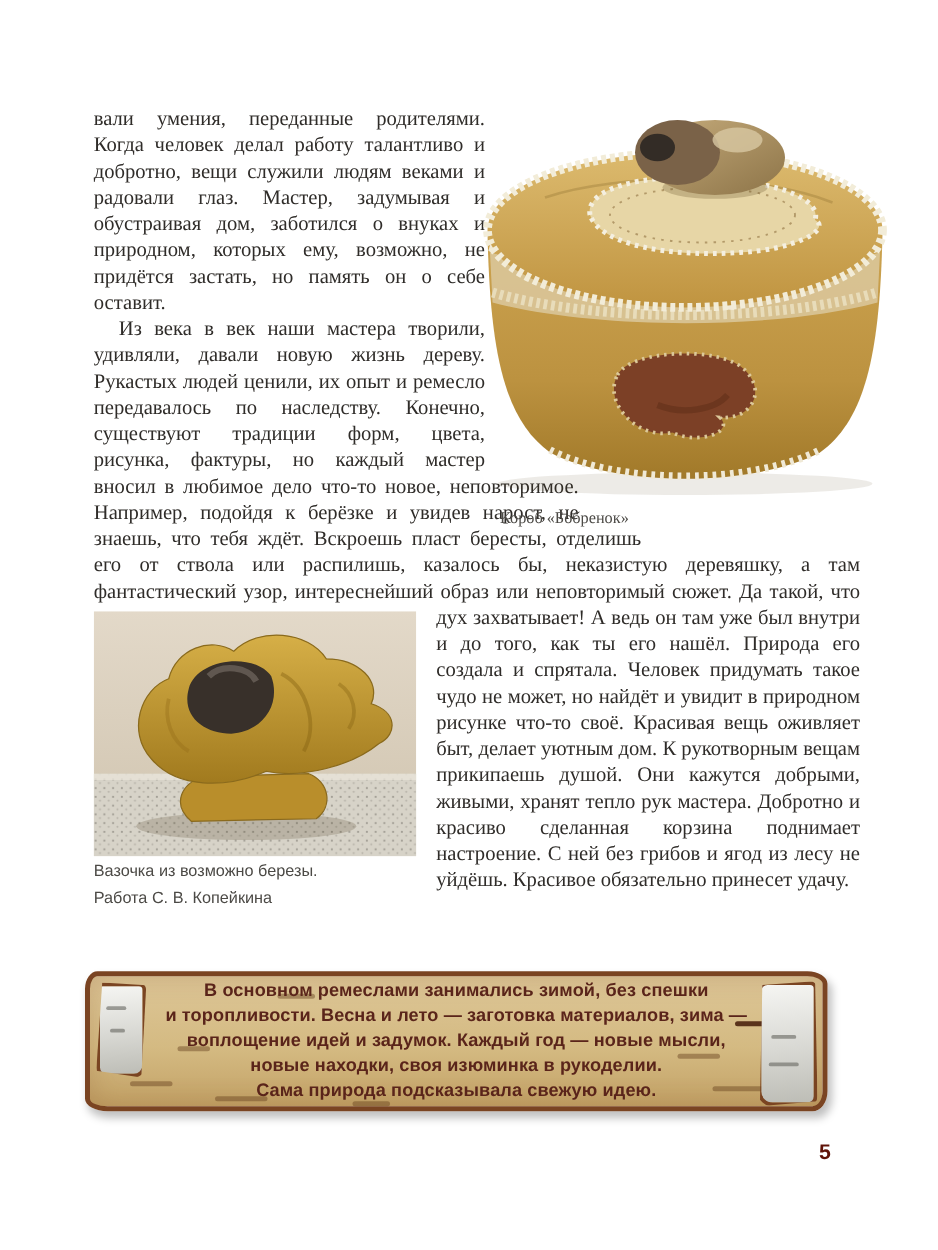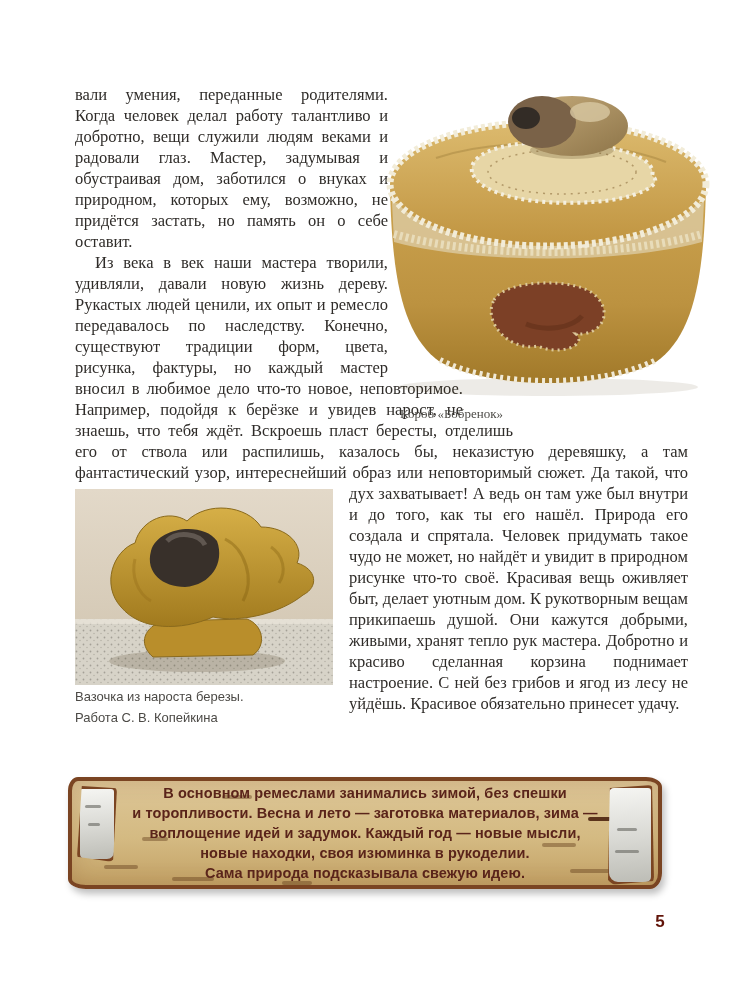--- a/index.html
+++ b/index.html
@@ -140,21 +140,21 @@
           <rect y="130" width="258" height="5" fill="#e8e4d8" opacity="0.8"></rect>
           <ellipse cx="122" cy="172" rx="88" ry="11" fill="rgba(70,55,25,0.20)"></ellipse>
           <path d="M88,132 L172,130 C188,136 192,156 178,166 L78,168 C62,154 70,138 88,132 Z" fill="#b98e2b" stroke="#8a6a1e" stroke-width="1"></path>
           <path d="M46,118 C26,96 38,62 60,54 C66,30 94,20 112,32 C132,12 172,16 186,38 C212,38 230,56 222,74 C242,80 244,98 228,106 C206,124 166,134 138,128 C106,142 66,142 46,118 Z" fill="url(#goldG)" stroke="#8a6a1c" stroke-width="1"></path>
           <path d="M76,62 C82,38 128,32 142,52 C150,74 136,96 110,98 C88,98 70,84 76,62 Z" fill="#38302a"></path>
           <path d="M92,52 C102,42 124,44 130,56" stroke="#6a625a" stroke-width="5" fill="none" opacity="0.8"></path>
           <path d="M150,50 C170,60 180,90 168,112" stroke="rgba(130,95,15,0.4)" stroke-width="3" fill="none"></path>
           <path d="M196,58 C208,66 212,82 204,94" stroke="rgba(130,95,15,0.35)" stroke-width="3" fill="none"></path>
           <path d="M60,70 C56,86 62,104 76,112" stroke="rgba(150,110,25,0.4)" stroke-width="3" fill="none"></path>
         </svg>
-        <span class="caption">Вазочка из нароста березы.
+        <span class="caption">Вазочка из возможно березы.
 Работа С. В. Копейкина</span>
       </span><span>был внутри и до того, как ты его нашёл. Природа его создала и спрятала. Человек придумать такое чудо не может, но найдёт и увидит в природном рисунке что-то своё. Красивая вещь оживляет быт, делает уютным дом. К рукотворным вещам прикипаешь душой. Они кажутся добрыми, живыми, хранят тепло рук мастера. Добротно и красиво сделанная корзина поднимает настроение. С ней без грибов и ягод из лесу не уйдёшь. Красивое обязательно принесет удачу.</span>
     </div>
 
   </div>
 
   <div class="banner">
     <span class="dash" style="left:70px;top:56px;width:26px;"></span>
     <span class="dash" style="left:32px;top:84px;width:34px;"></span>
     <span class="dash" style="left:100px;top:96px;width:42px;"></span>

